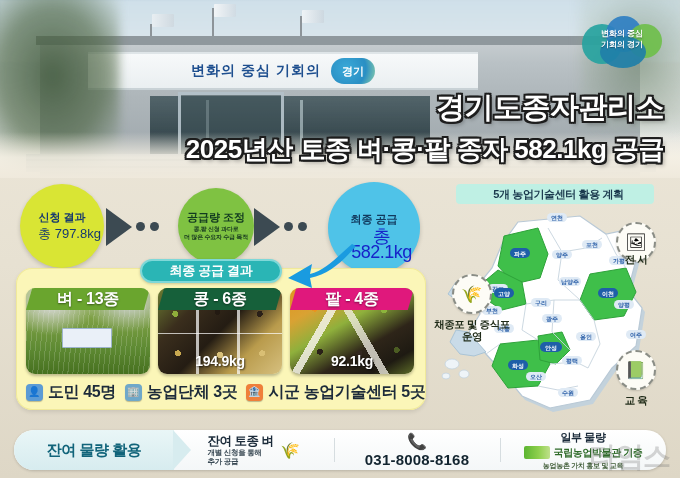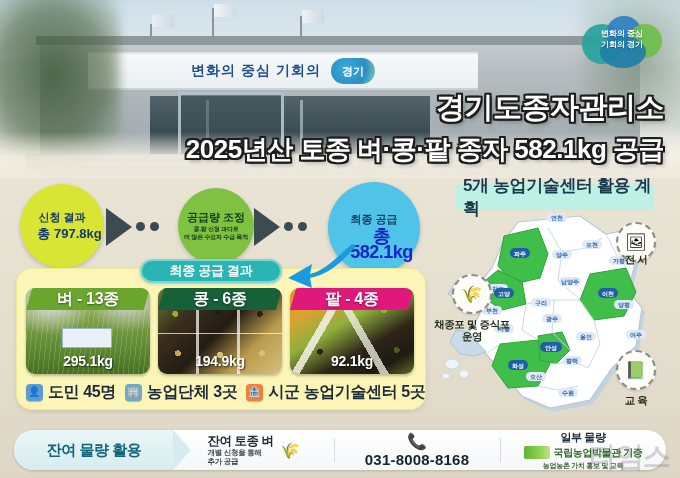--- a/index.html
+++ b/index.html
@@ -134,21 +134,21 @@
   .bubble {
     position:absolute; border-radius:50%;
     display:flex; flex-direction:column; align-items:center; justify-content:center;
     text-align:center; box-shadow: 0 2px 4px rgba(0,0,0,0.18);
   }
   .bubble-1 { left:10px;  top:2px;  width:84px; height:84px; background:#d9e534; }
   .bubble-2 { left:168px; top:6px;  width:76px; height:76px; background:#7fc242; }
   .bubble-3 { left:318px; top:0px;  width:92px; height:92px; background:#4fc3e8; }
 
   .bub-head { font-size:11px; font-weight:800; color:#173a6e; line-height:13px; }
-  .bub-val  { font-size:13px; font-weight:700; color:#173a6e; line-height:16px; margin-top:2px;margin-left:15px; }
+  .bub-val  { font-size:13px; font-weight:400; color:#173a6e; line-height:16px; margin-top:2px;margin-left:15px; }
   .bubble-2 .bub-head { font-size:11px; color:#123a20; }
   .bubble-2 .bub-note {
     font-size:6px; font-weight:700; color:#14351f; line-height:7.5px; margin-top:2px;
     filter: blur(0.35px); letter-spacing:-0.2px;
   }
   .bubble-3 .bub-head { font-size:11px; color:#123a5e;margin-top:17px; }
   .bubble-3 .bub-val  { font-size:18px; color:#1724c9; letter-spacing:-0.5px; }
 
   .arrowhead {
     position:absolute; width:0; height:0;
@@ -251,24 +251,24 @@
     box-shadow:0 1px 1px rgba(0,0,0,0.25);
   }
   .ico-people { background:#5b9bd5; }
   .ico-org    { background:#6fa8c9; }
   .ico-center { background:#ef7f3a; }
   .leg-text { font-size:16px; font-weight:800; color:#1d2b3a; letter-spacing:-0.4px; white-space:nowrap; }
 
   
   .map-wrap { position:absolute; left:430px; top:182px; width:250px; height:240px; }
   .map-title {
-    position:absolute; left:26px; top:2px; width:198px; height:26px;
+    position:absolute; left:26px; top:2px; width:198px; height:20px;
     background:#bff0e4; border-radius:4px;
     display:flex; align-items:center; justify-content:center;
-    font-size:17px; font-weight:800; color:#1b3a4e; letter-spacing:-0.4px;padding-left:7px;
+    font-size:11px; font-weight:800; color:#1b3a4e; letter-spacing:-0.4px;padding-left:7px;
   }
   .map-svg { position:absolute; left:0; top:22px; width:250px; height:218px; }
 
   .map-ico {
     position:absolute; width:40px; height:40px; border-radius:50%;
     background:#fdfcf6; border:2px dashed #8a8d86;
     display:flex; align-items:center; justify-content:center; font-size:17px;
     box-shadow:0 1px 2px rgba(0,0,0,0.15);
   }
   .map-ico-cap {
@@ -409,21 +409,20 @@
   <svg class="blue-arrow" viewBox="0 0 70 48">
     <path d="M66 4 C 52 16, 40 30, 24 34 L 26 24 L 2 38 L 26 48 L 24 38 C 44 34, 58 20, 70 6 Z" fill="#1a9be0"></path>
   </svg>
 
   <div class="result-chip">최종 공급 결과</div>
 
   <div class="cards">
     <div class="card">
       <div class="photo ph-rice"></div>
       <div class="card-label lab-rice">벼 - 13종</div>
-      <div class="card-kg">295.1kg</div>
     </div>
     <div class="card">
       <div class="photo ph-bean"></div>
       <div class="card-label lab-bean">콩 - 6종</div>
       <div class="card-kg">194.9kg</div>
     </div>
     <div class="card">
       <div class="photo ph-red"></div>
       <div class="card-label lab-red">팥 - 4종</div>
       <div class="card-kg">92.1kg</div>

